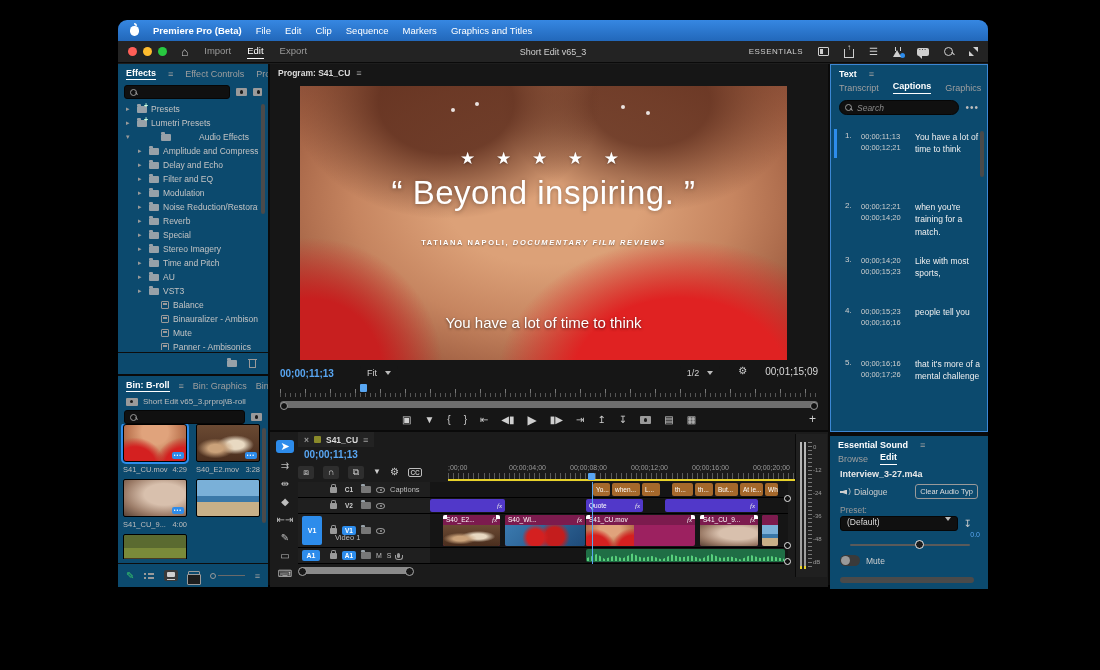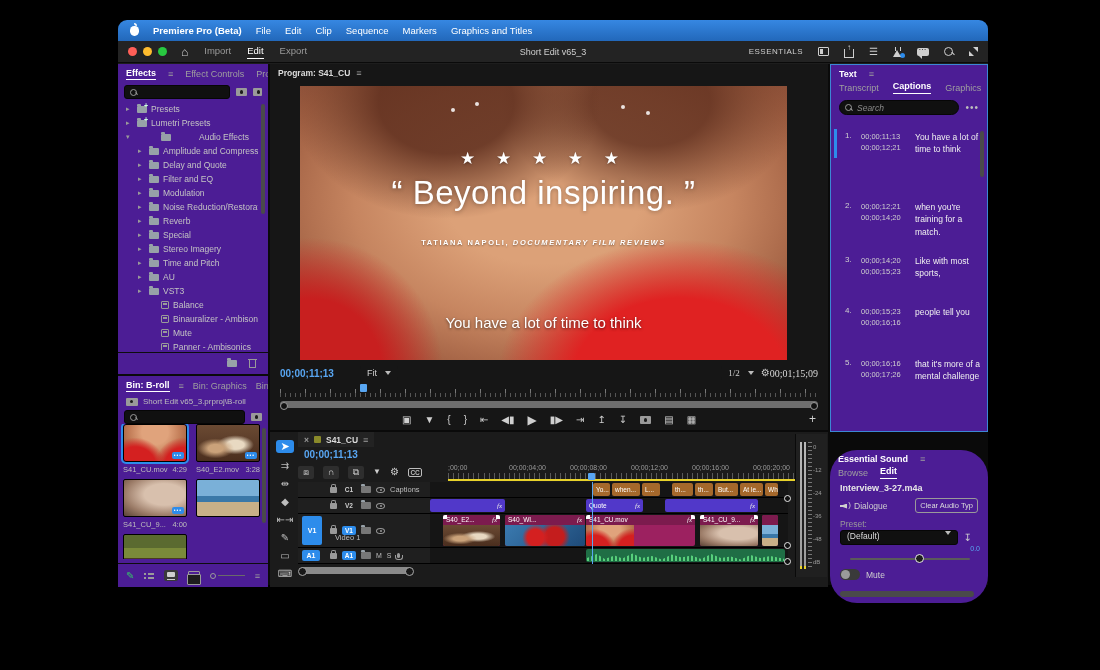--- a/index.html
+++ b/index.html
@@ -60,21 +60,21 @@
   .chat::before{content:""; position:absolute; left:2px; bottom:-3px; border-left:3px solid transparent; border-right:0 solid transparent; border-top:3px solid #cfcfcf;}
   .chat::after{content:"···"; position:absolute; left:1.5px; top:-3px; color:#232323; font-size:8px; letter-spacing:0;}
   .zoomtool{ position:relative; width:10px; height:10px;}
   .zoomtool::before{content:""; position:absolute; width:7px; height:7px; border:1.2px solid #cfcfcf; border-radius:50%;}
   .zoomtool::after{content:""; position:absolute; left:6.5px; top:6.5px; width:4px; height:1.2px; background:#cfcfcf; transform:rotate(45deg);}
   .expand{ position:relative; width:9px; height:9px;}
   .expand::before{content:""; position:absolute; right:0; top:0; border-left:5px solid transparent; border-top:5px solid #cfcfcf;}
   .expand::after{content:""; position:absolute; left:0; bottom:0; border-right:5px solid transparent; border-bottom:5px solid #cfcfcf;}
 
   .main { position:absolute; left:0; top:23px; right:0; bottom:0; background:#0a0a0a; }
-  .panel { position:absolute; background:#4c1d95; overflow:hidden; }
+  .panel { position:absolute; background:#0c4a6e; overflow:hidden; }
 
   
   .ptabs { display:flex; align-items:center; gap:12px; padding:4px 8px 2px 8px; font-size:9px; color:#9f9f9f; white-space:nowrap;}
   .ptabs .on { color:#fff; font-weight:bold;}
   .hamb { color:#9f9f9f; font-size:9px; }
   .searchbox { display:flex; align-items:center; gap:5px; background:#101010; border:1px solid #060606;
     border-radius:3px; height:14px; padding:0 5px; color:#8a8a8a; }
   .searchbox .ph { font-size:8.5px; color:#8a8a8a; font-style:italic;}
   .magD { width:7px; height:7px; position:relative; flex:none;}
   .magD::before{content:""; position:absolute; width:5px; height:5px; border:1.1px solid #9a9a9a; border-radius:50%;}
@@ -157,21 +157,21 @@
   .video .vdot{ position:absolute; width:4px; height:4px; border-radius:50%; background:rgba(255,255,255,.85);}
   .ov { position:absolute; left:0; right:0; text-align:center; color:#fff;}
   .ov-stars{ top:62px; font-size:17px; letter-spacing:8px; text-shadow:0 1px 3px rgba(0,0,0,.35);}
   .ov-quote{ top:88px; font-size:33px; font-weight:500; letter-spacing:.5px; text-shadow:0 1px 4px rgba(0,0,0,.3);}
   .ov-byline{ top:152px; font-size:7.5px; letter-spacing:1.6px; font-weight:bold; text-shadow:0 1px 2px rgba(0,0,0,.4);}
   .ov-byline i{ font-style:italic;}
   .ov-cap{ top:228px; font-size:15px; font-weight:500; text-shadow:0 1px 3px rgba(0,0,0,.6);}
   .prog-ctrl { position:absolute; left:0; right:0; top:300px; height:18px; display:flex; align-items:center; padding:0 10px; gap:8px; font-size:9px;}
   .tc-blue { color:#58a6f2; font-weight:bold; font-size:10px;}
   .dd { display:flex; align-items:center; gap:8px; background:#161616; border-radius:3px; padding:2px 7px; color:#cfcfcf;}
-  .prog-ctrl .right { margin-left:auto; display:flex; align-items:center; gap:0;font-family:Liberation Serif, serif;}
+  .prog-ctrl .right { margin-left:auto; display:flex; align-items:flex-start; gap:18px;}
   .tc-dur { color:#d8d8d8; font-size:10px;}
   .miniruler { position:absolute; left:10px; right:10px; top:322px; height:11px;
     background:repeating-linear-gradient(90deg,#555 0 1px, transparent 1px 5px),
                repeating-linear-gradient(90deg,#777 0 1px, transparent 1px 25px);
     background-size:100% 4px, 100% 8px; background-position:0 bottom, 0 bottom; background-repeat:repeat-x;}
   .mr-ph { position:absolute; top:-2px; width:7px; height:8px; background:#58a6f2; border-radius:1px;}
   .prog-sb { position:absolute; left:10px; right:10px; top:337px; height:7px; background:#6e6e6e; border-radius:4px;}
   .prog-sb::before,.prog-sb::after{ content:""; position:absolute; top:0.5px; width:6px; height:6px; border-radius:50%; background:#111; border:1px solid #999;}
   .prog-sb::before{ left:0;} .prog-sb::after{ right:0;}
   .transport { position:absolute; left:0; right:0; top:346px; height:20px; display:flex; align-items:center; justify-content:center; gap:13px; color:#cfcfcf; font-size:10px;}
@@ -234,21 +234,21 @@
   .tp-search { margin:4px 8px 2px; display:flex; align-items:center; gap:6px;}
   .tp-search .searchbox{ flex:1; border-radius:8px; height:15px;}
   .dots3 { color:#bdbdbd; font-size:10px; letter-spacing:1px;}
   .caplist { position:absolute; left:0; right:6px; top:62px; bottom:2px; overflow:hidden;}
   .capitem { position:absolute; left:0; right:0; display:flex; gap:6px; padding-left:14px;}
   .capitem .selbar { position:absolute; left:3px; top:-2px; bottom:-2px; width:3px; background:#2d8ceb; display:none;}
   .capitem.sel .selbar{ display:block;}
   .capitem .num { width:10px; font-size:8px; color:#cfcfcf;}
   .capitem .times { width:48px; font-size:7.5px; color:#cfcfcf; line-height:1.5;}
   .capitem .ctext { flex:1; font-size:8.5px; color:#f0f0f0; line-height:1.45;}
-  #esound { left:712px; top:386px; width:158px; height:153px;border-radius:27px;}
+  #esound { left:712px; top:372px; width:158px; height:153px;}
   .es-row { display:flex; align-items:center; gap:6px; padding:3px 10px; font-size:8.5px; color:#cfcfcf;}
   .es-name { font-size:9px; color:#e8e8e8; font-weight:bold; padding:2px 10px;}
   .clearbtn { margin-left:auto; border:1px solid #9a9a9a; border-radius:3px; font-size:7.5px; padding:2px 4px; color:#dcdcdc; white-space:nowrap;}
   .speaker { width:8px; height:8px; position:relative;}
   .speaker::before{ content:""; position:absolute; left:0; top:2px; width:7px; height:5px; background:#cfcfcf; clip-path:polygon(0 30%, 40% 30%, 100% 0, 100% 100%, 40% 70%, 0 70%);}
   .speaker::after{ content:")"; position:absolute; right:-3px; top:-2px; color:#cfcfcf; font-size:8px;}
   .preset-dd { margin:1px 10px; width:118px; display:flex; justify-content:space-between; background:#101010; border:1px solid #060606; border-radius:3px; height:15px; padding:0 6px; font-size:8.5px; color:#dcdcdc;}
   .saveico { position:absolute; right:16px; top:82px; color:#cfcfcf; font-size:10px;}
   .gainval { position:absolute; right:8px; top:95px; color:#58a6f2; font-size:7px;}
   .es-slider { position:absolute; left:20px; right:18px; top:108px; height:2px; background:#5a5a5a; border-radius:1px;}
@@ -340,21 +340,21 @@
               <span>Audio Effects</span>
             </div>
             <div class="trow" style="padding-left: 16px;">
               <span class="tw">▸</span>
               <span class="i-folder"></span>
               <span>Amplitude and Compression</span>
             </div>
             <div class="trow" style="padding-left: 16px;">
               <span class="tw">▸</span>
               <span class="i-folder"></span>
-              <span>Delay and Quote</span>
+              <span>Delay and Echo</span>
             </div>
             <div class="trow" style="padding-left: 16px;">
               <span class="tw">▸</span>
               <span class="i-folder"></span>
               <span>Filter and EQ</span>
             </div>
             <div class="trow" style="padding-left: 16px;">
               <span class="tw">▸</span>
               <span class="i-folder"></span>
               <span>Modulation</span>

